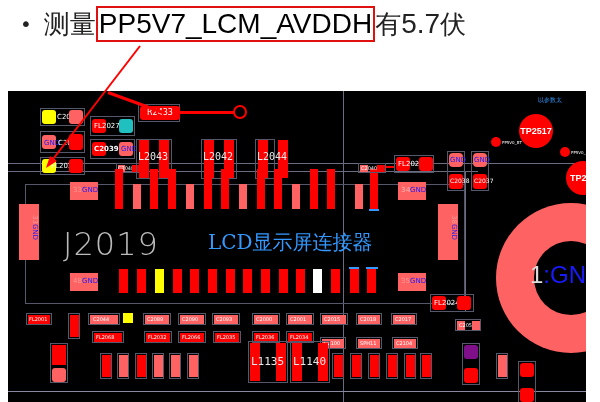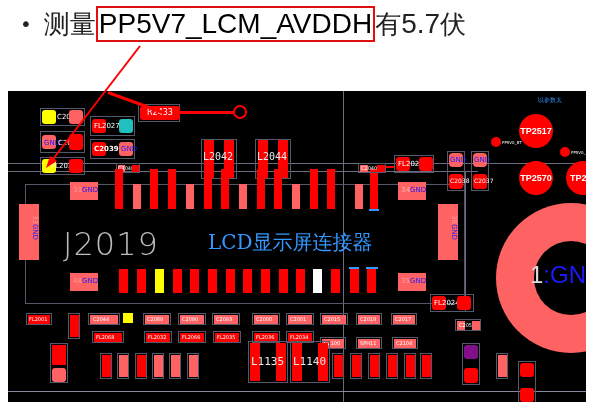--- a/index.html
+++ b/index.html
@@ -79,26 +79,31 @@
   </div>
   <div class="outline" style="left:130px;top:13px;width:42px;height:18px;">
     <div class="pad" style="left:1px;top:1px;width:40px;height:14px;border-radius:3px;"></div>
     <div class="small" style="left:8px;top:4px;font-size:8px;">R2433</div>
   </div>
 
   <div class="abs" style="left:100px;top:0;width:60px;height:3px;background:#ff0000;transform:rotate(20deg);transform-origin:left;"></div>
   <div class="abs" style="left:172px;top:20px;width:55px;height:3px;background:#ff0000;"></div>
   <div class="abs" style="left:225px;top:14px;width:10px;height:10px;border:2px solid #ff0000;border-radius:50%;"></div>
 
+  <div class="outline" style="left:128px;top:48px;width:36px;height:40px;">
+    <div class="pad" style="left:2px;top:0;width:10px;height:38px;"></div>
+    <div class="pad" style="left:22px;top:0;width:10px;height:38px;"></div>
+    <div class="lbl" style="left:1px;top:12px;font-size:10px;">L2043</div>
+  </div>
   <div class="outline" style="left:193px;top:48px;width:36px;height:40px;">
     <div class="pad" style="left:2px;top:0;width:10px;height:38px;"></div>
     <div class="pad" style="left:22px;top:0;width:10px;height:38px;"></div>
     <div class="lbl" style="left:1px;top:12px;font-size:10px;">L2042</div>
   </div>
-  <div class="outline" style="left:247px;top:48px;width:36px;height:40px;">
+  <div class="outline" style="left:247px;top:48px;width:20px;height:40px;">
     <div class="pad" style="left:2px;top:0;width:10px;height:38px;"></div>
     <div class="pad" style="left:22px;top:0;width:10px;height:38px;"></div>
     <div class="lbl" style="left:1px;top:12px;font-size:10px;">L2044</div>
   </div>
 
   <div class="padl" style="left:62px;top:91px;width:28px;height:18px;">
     <div class="small" style="left:3px;top:5px;color:#ff9a9a;">33</div>
     <div class="small gnd" style="left:12px;top:5px;">GND</div>
   </div>
   <div class="pad" style="left:107px;top:78px;width:8px;height:40px;"></div>
@@ -140,21 +145,20 @@
     <div class="small" style="left:2px;top:26px;font-size:6px;">C2038</div>
   </div>
   <div class="outline" style="left:463px;top:60px;width:18px;height:40px;">
     <div class="padl" style="left:1px;top:1px;width:14px;height:14px;border-radius:4px;"></div>
     <div class="small gnd" style="left:2px;top:5px;">GND</div>
     <div class="pad" style="left:1px;top:22px;width:14px;height:15px;border-radius:3px;"></div>
     <div class="small" style="left:2px;top:26px;font-size:6px;">C2037</div>
   </div>
 
   <div class="circle" style="left:511px;top:23px;width:34px;height:34px;font-size:9px;">TP2517</div>
-  <div class="circle" style="left:511px;top:70px;width:34px;height:34px;font-size:9px;">TP2570</div>
   <div class="circle" style="left:558px;top:70px;width:34px;height:34px;font-size:9px;justify-content:flex-start;padding-left:4px;box-sizing:border-box;">TP2569</div>
   <div class="circle" style="left:483px;top:46px;width:10px;height:10px;"></div>
   <div class="small" style="left:494px;top:50px;font-size:4px;">PP5V0_BT</div>
   <div class="circle" style="left:552px;top:56px;width:10px;height:10px;"></div>
   <div class="small" style="left:563px;top:60px;font-size:4px;">PP5V0_BT</div>
 
   <div class="padl" style="left:11px;top:113px;width:20px;height:56px;">
     <div class="small" style="left:3px;top:20px;transform:rotate(90deg);color:#ff9a9a;">33<span class="gnd">GND</span></div>
   </div>
   <div class="lbl" style="left:55px;top:137px;font-size:32px;color:#bbb;font-family:'DejaVu Sans',sans-serif;font-weight:200;letter-spacing:1px;">J2019</div>

